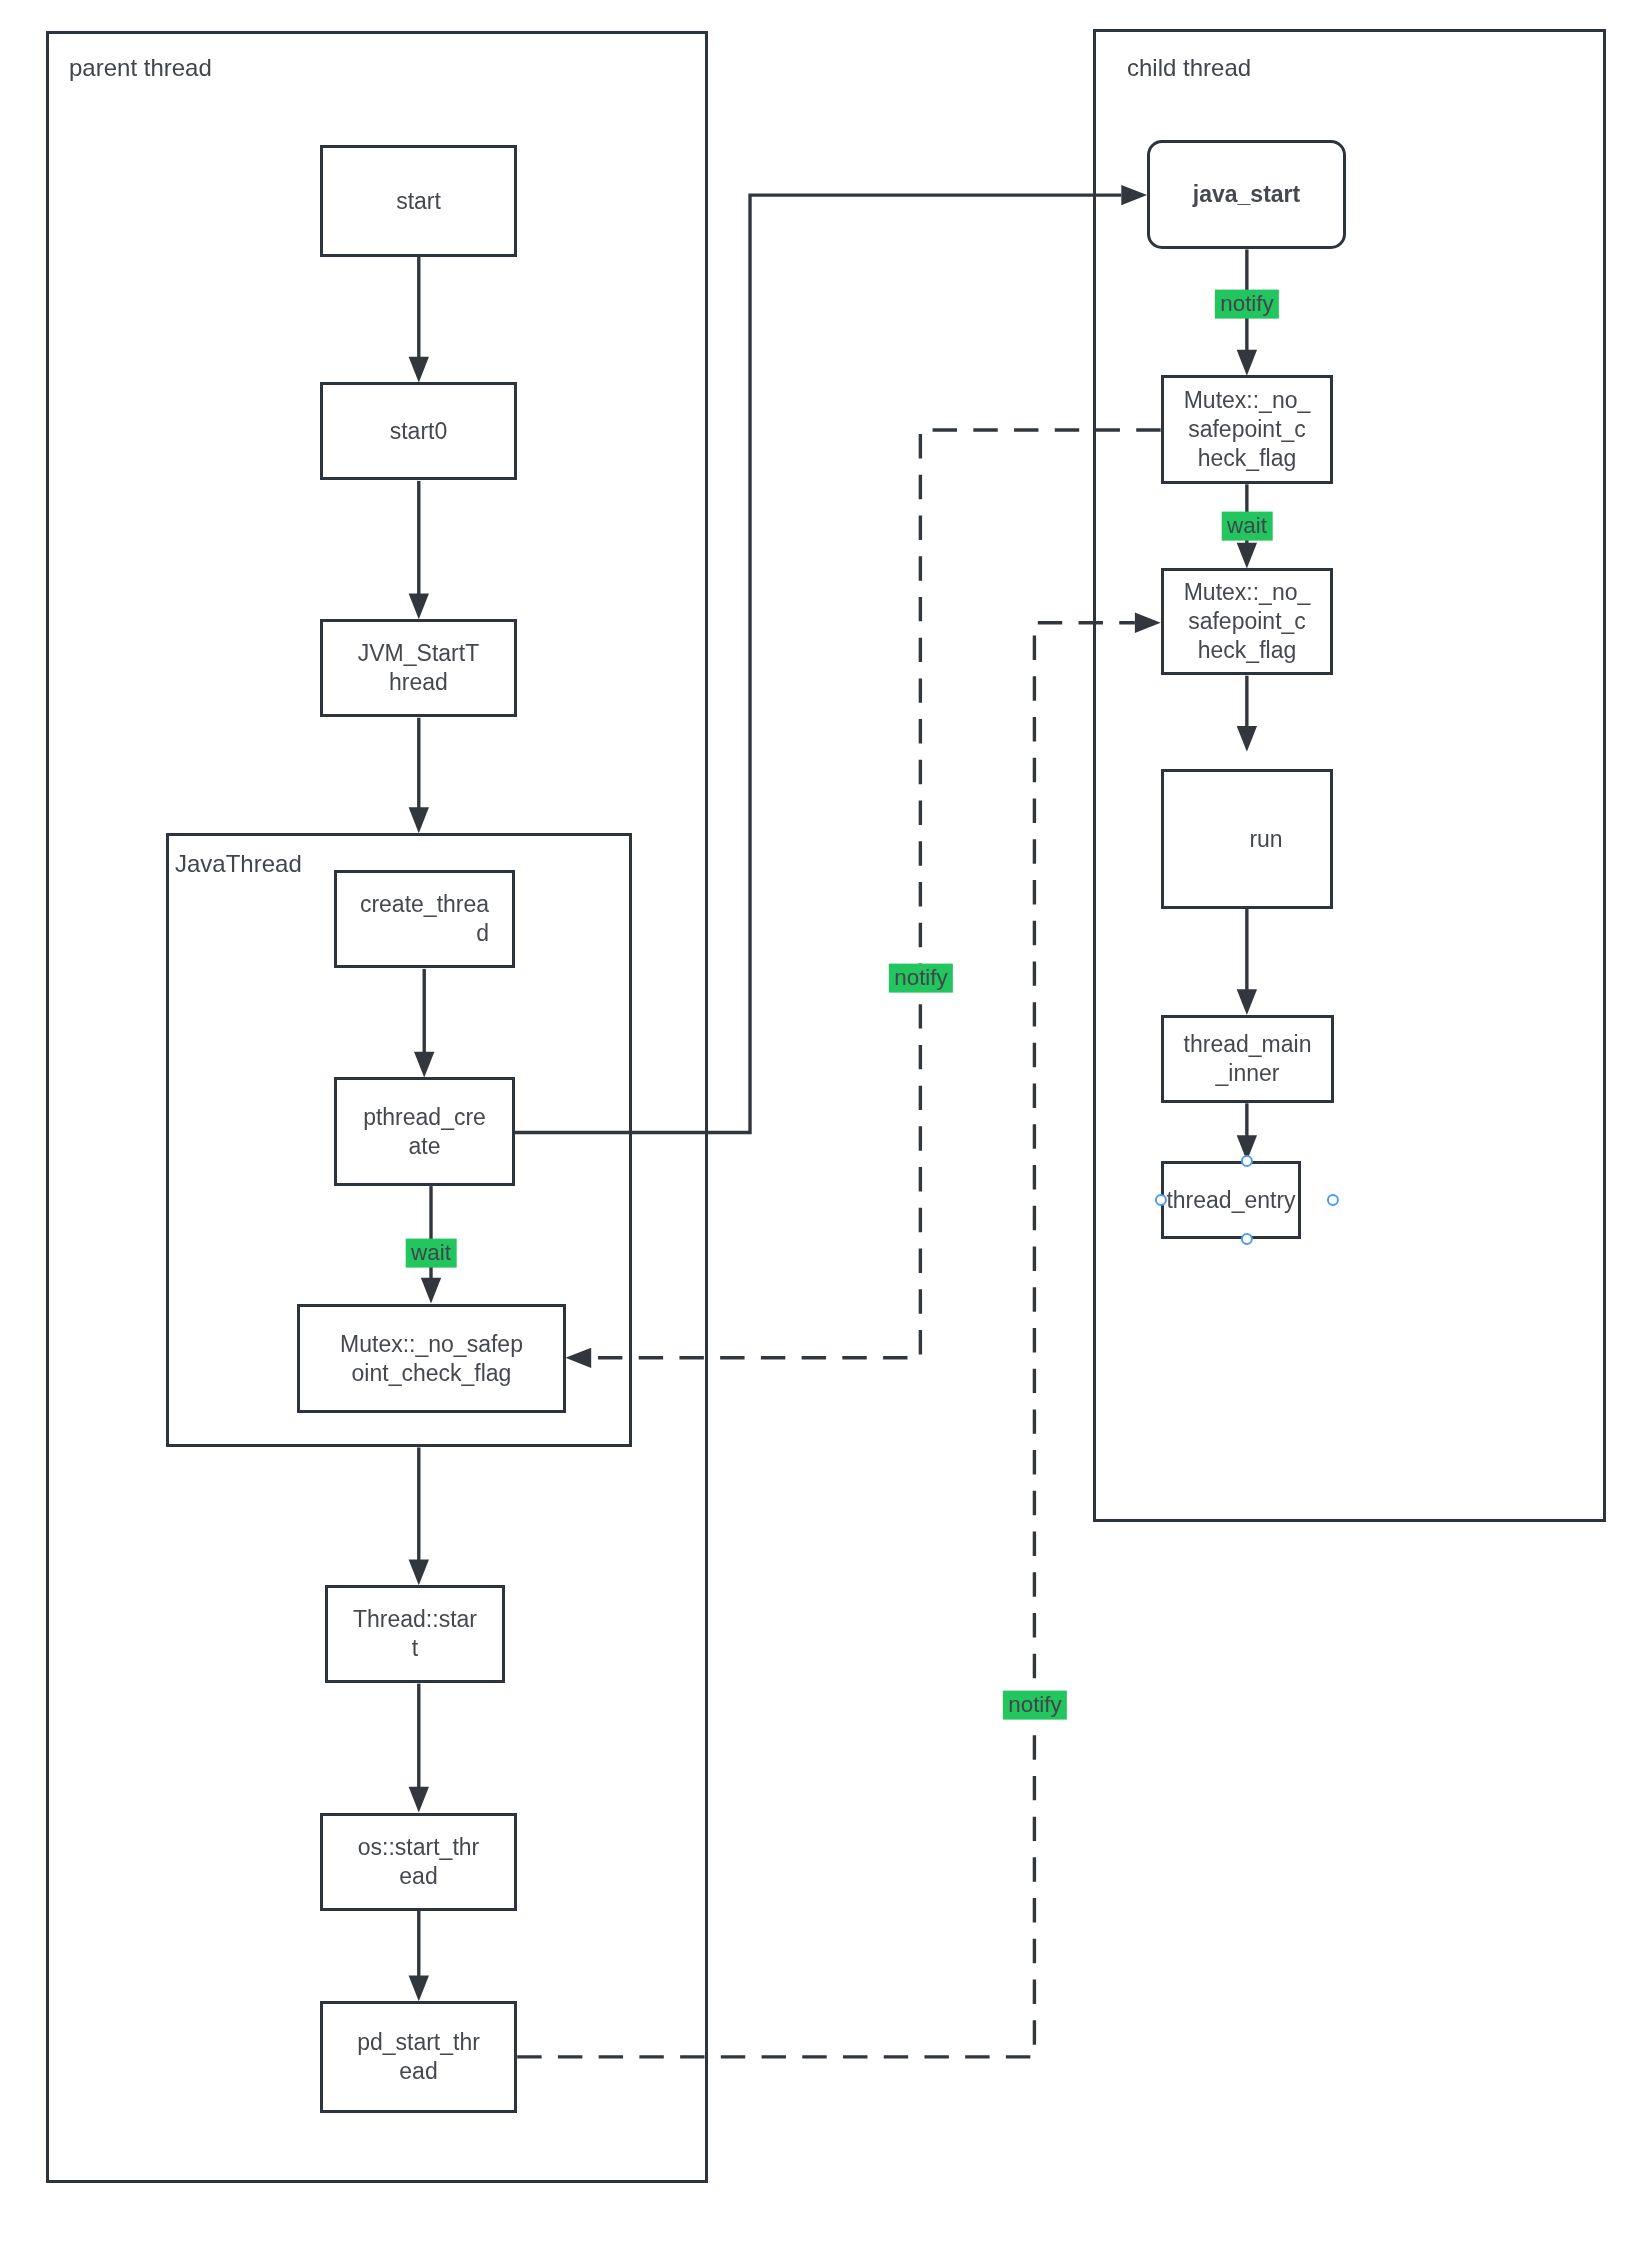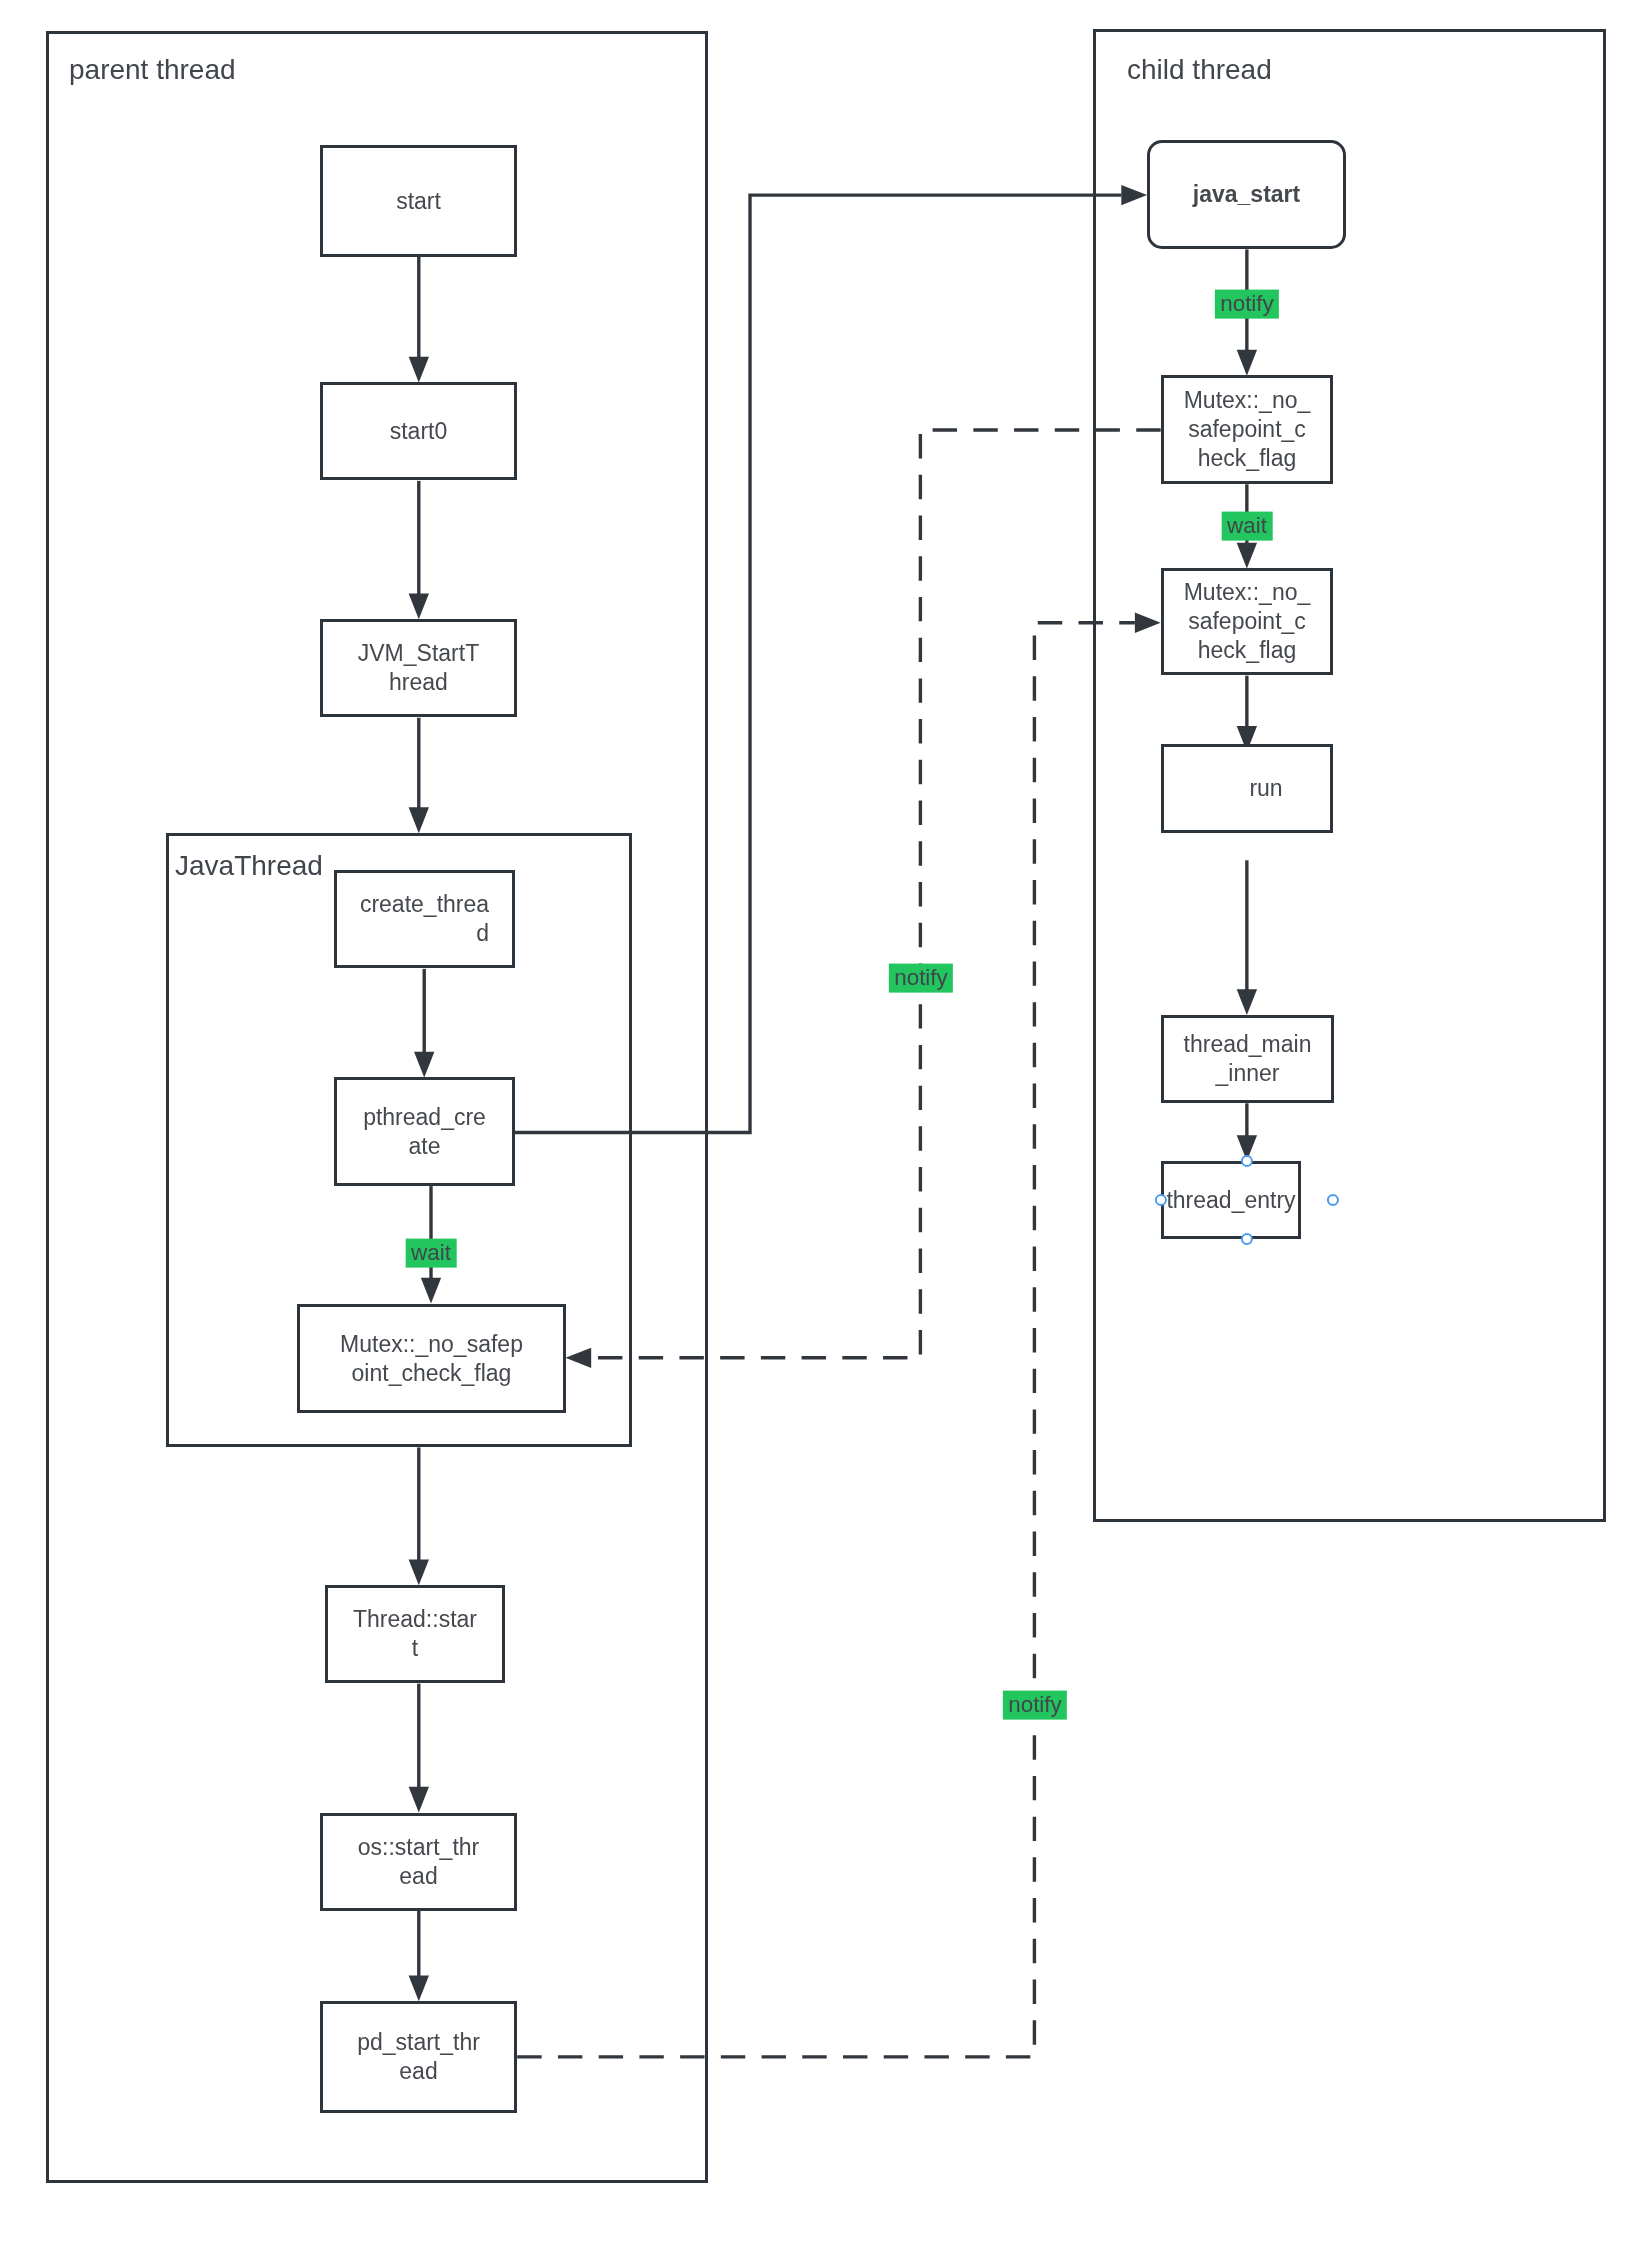--- a/index.html
+++ b/index.html
@@ -1,19 +1,19 @@
 <!DOCTYPE html>
 <html style="font-size:11px"><head>
 <meta charset="utf-8">
 <style>
   html,body{margin:0;padding:0;background:#ffffff;}
   body{width:1648px;height:2250px;position:relative;font-family:"Liberation Sans",sans-serif;}
   #canvas{position:absolute;left:0;top:0;width:1648px;height:2250px;background:#ffffff;overflow:hidden;}
   .container{position:absolute;border:3.4px solid #2e343b;background:transparent;box-sizing:border-box;}
-  .container-label{position:absolute;font-size:28px;color:#41464c;white-space:nowrap;}
+  .container-label{position:absolute;font-size:24px;color:#41464c;white-space:nowrap;}
   .node{position:absolute;border:3.4px solid #2e343b;background:#ffffff;box-sizing:border-box;
         display:flex;align-items:center;justify-content:center;text-align:center;
         font-size:23px;line-height:1.26;color:#45494e;white-space:pre-line;z-index:4;}
   .node.rounded{border-radius:15px;font-weight:bold;}
   svg.wires{position:absolute;left:0;top:0;z-index:2;}
   .edge-label{position:absolute;transform:translate(-50%,-50%);background:#22c55e;
               font-size:22.4px;color:#41464c;padding:1.4px 5.4px;z-index:5;white-space:nowrap;}
   .handle{position:absolute;width:12.2px;height:12.2px;border:2.7px solid #4f9bf0;border-radius:50%;
           background:#ffffff;transform:translate(-50%,-50%);z-index:6;box-sizing:border-box;}
 </style>
@@ -92,21 +92,21 @@
   <div class="node" style="left:320px;top:2001px;width:197px;height:112px;">pd_start_thr
 ead</div>
 
   <div class="node rounded" style="left:1147px;top:140px;width:199px;height:109px;">java_start</div>
   <div class="node" style="left:1161px;top:375px;width:172px;height:109px;">Mutex::_no_
 safepoint_c
 heck_flag</div>
   <div class="node" style="left:1161px;top:568px;width:172px;height:107px;">Mutex::_no_
 safepoint_c
 heck_flag</div>
-  <div class="node" style="left:1161px;top:744px;width:172px;height:89px;padding-left:38px;">run</div>
+  <div class="node" style="left:1161px;top:769px;width:172px;height:140px;padding-left:38px;">run</div>
   <div class="node" style="left:1161px;top:1015px;width:173px;height:88px;">thread_main
 _inner</div>
   <div class="node" style="left:1161px;top:1161px;width:140px;height:78px;">thread_entry</div>
 
   <div class="handle" style="left:1247px;top:1161px;"></div>
   <div class="handle" style="left:1161px;top:1200px;"></div>
   <div class="handle" style="left:1333px;top:1200px;"></div>
   <div class="handle" style="left:1247px;top:1239px;"></div>
 
   <div class="edge-label" style="left:431px;top:1253px;">wait</div>

